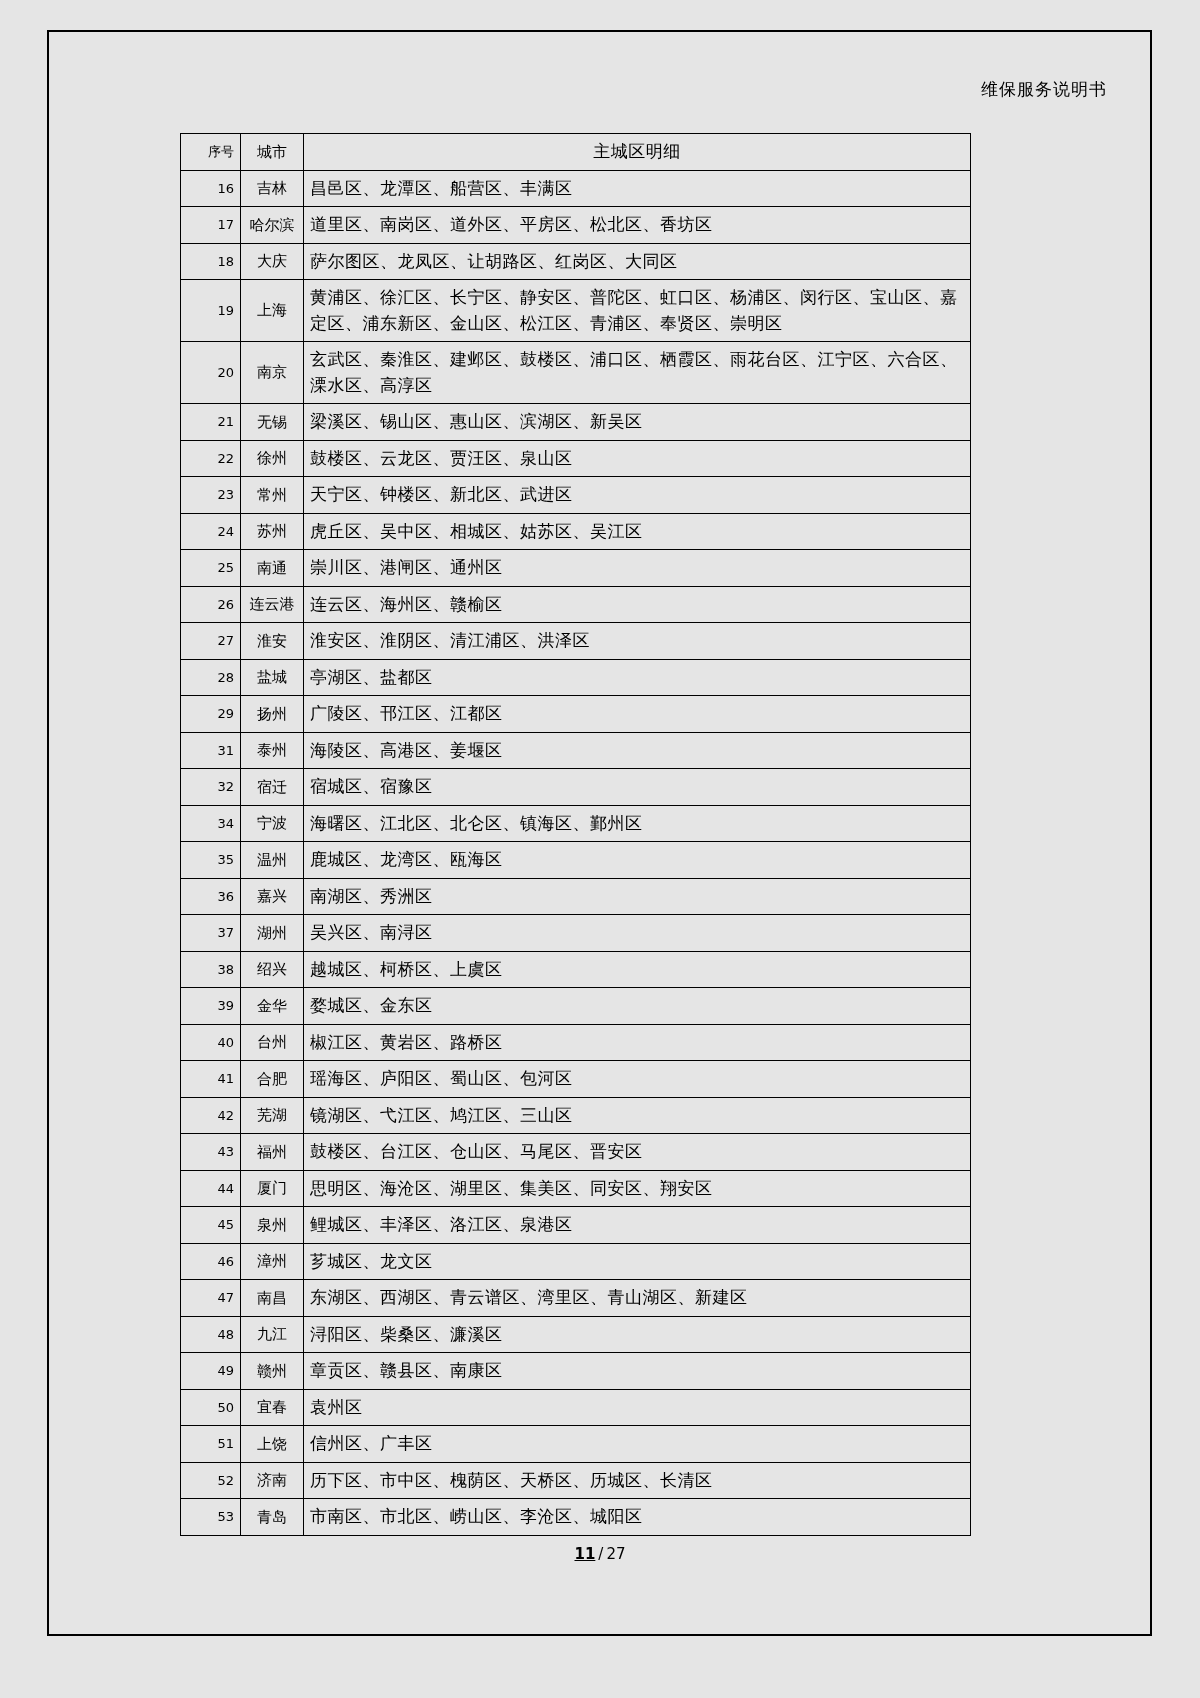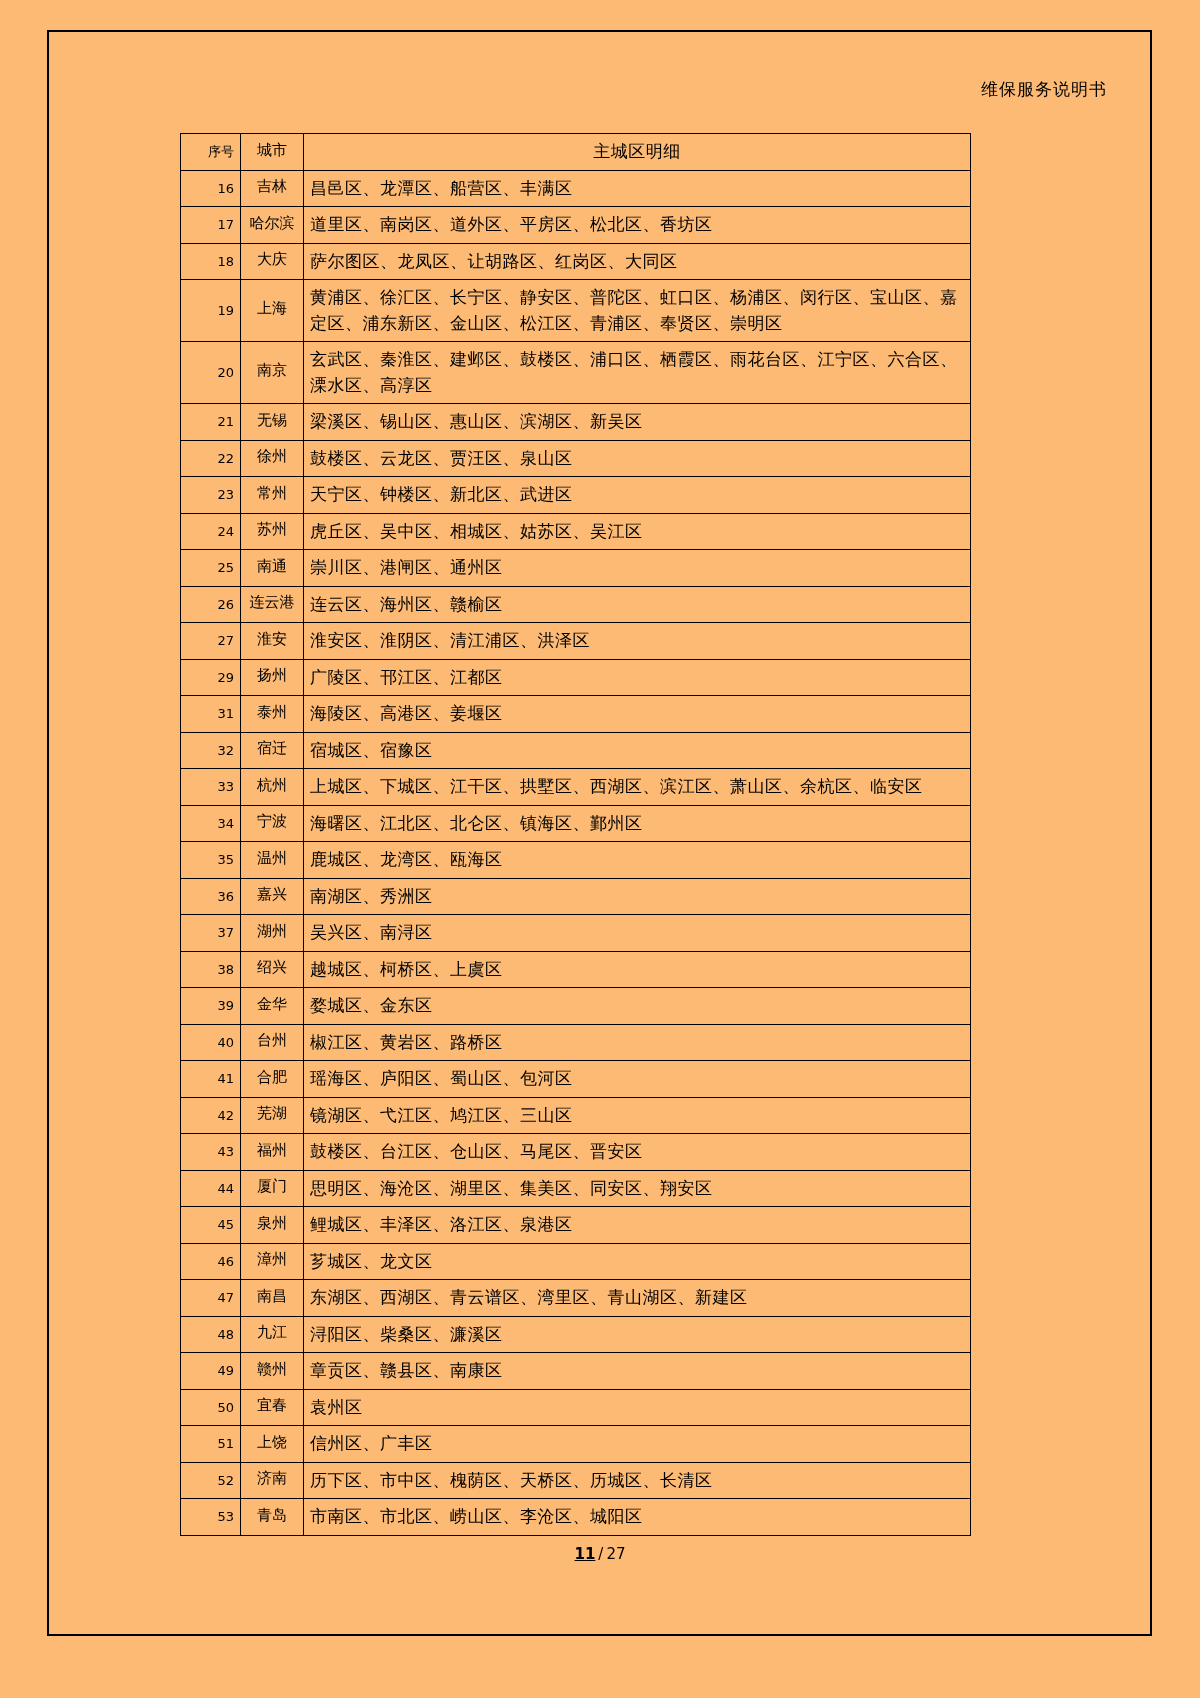--- a/index.html
+++ b/index.html
@@ -7,21 +7,21 @@
     padding: 0;
     background: #6e6e6e;
   }
   body {
     font-family: "DejaVu Sans", "Liberation Sans", sans-serif;
   }
   .page {
     position: relative;
     width: 1200px;
     height: 1698px;
-    background: #fdba74;
+    background: #e5e5e5;
     margin: 0 auto;
     box-sizing: border-box;
   }
   
   .page-frame {
     position: absolute;
     left: 47px;
     top: 30px;
     width: 1105px;
     height: 1606px;
@@ -63,21 +63,20 @@
   col.c-detail { width: 667px; }
 
   td.no, th.no {
     text-align: right;
     font-size: 13px;
   }
   td.city, th.city {
     text-align: center;
     font-size: 15px;
     letter-spacing: 0px;
-    font-family: Liberation Mono, monospace;
   }
   td.detail, th.detail {
     text-align: left;
     font-size: 17px;
     letter-spacing: 0.5px;
     margin-top: 17px;
   }
   th.detail {
     text-align: center;
   }
@@ -176,40 +175,40 @@
             <td class="no">26</td>
             <td class="city">连云港</td>
             <td class="detail">连云区、海州区、赣榆区</td>
           </tr>
           <tr>
             <td class="no">27</td>
             <td class="city">淮安</td>
             <td class="detail">淮安区、淮阴区、清江浦区、洪泽区</td>
           </tr>
           <tr>
+            <td class="no">28</td>
+            <td class="city">盐城</td>
+            <td class="detail">亭湖区、盐都区</td>
+          </tr>
+          <tr>
             <td class="no">29</td>
             <td class="city">扬州</td>
             <td class="detail">广陵区、邗江区、江都区</td>
           </tr>
           <tr>
             <td class="no">31</td>
             <td class="city">泰州</td>
             <td class="detail">海陵区、高港区、姜堰区</td>
           </tr>
           <tr>
             <td class="no">32</td>
             <td class="city">宿迁</td>
             <td class="detail">宿城区、宿豫区</td>
           </tr>
           <tr>
-            <td class="no">33</td>
-            <td class="city">杭州</td>
-            <td class="detail">上城区、下城区、江干区、拱墅区、西湖区、滨江区、萧山区、余杭区、临安区</td>
-          </tr>
-          <tr>
             <td class="no">34</td>
             <td class="city">宁波</td>
             <td class="detail">海曙区、江北区、北仑区、镇海区、鄞州区</td>
           </tr>
           <tr>
             <td class="no">35</td>
             <td class="city">温州</td>
             <td class="detail">鹿城区、龙湾区、瓯海区</td>
           </tr>
           <tr>

